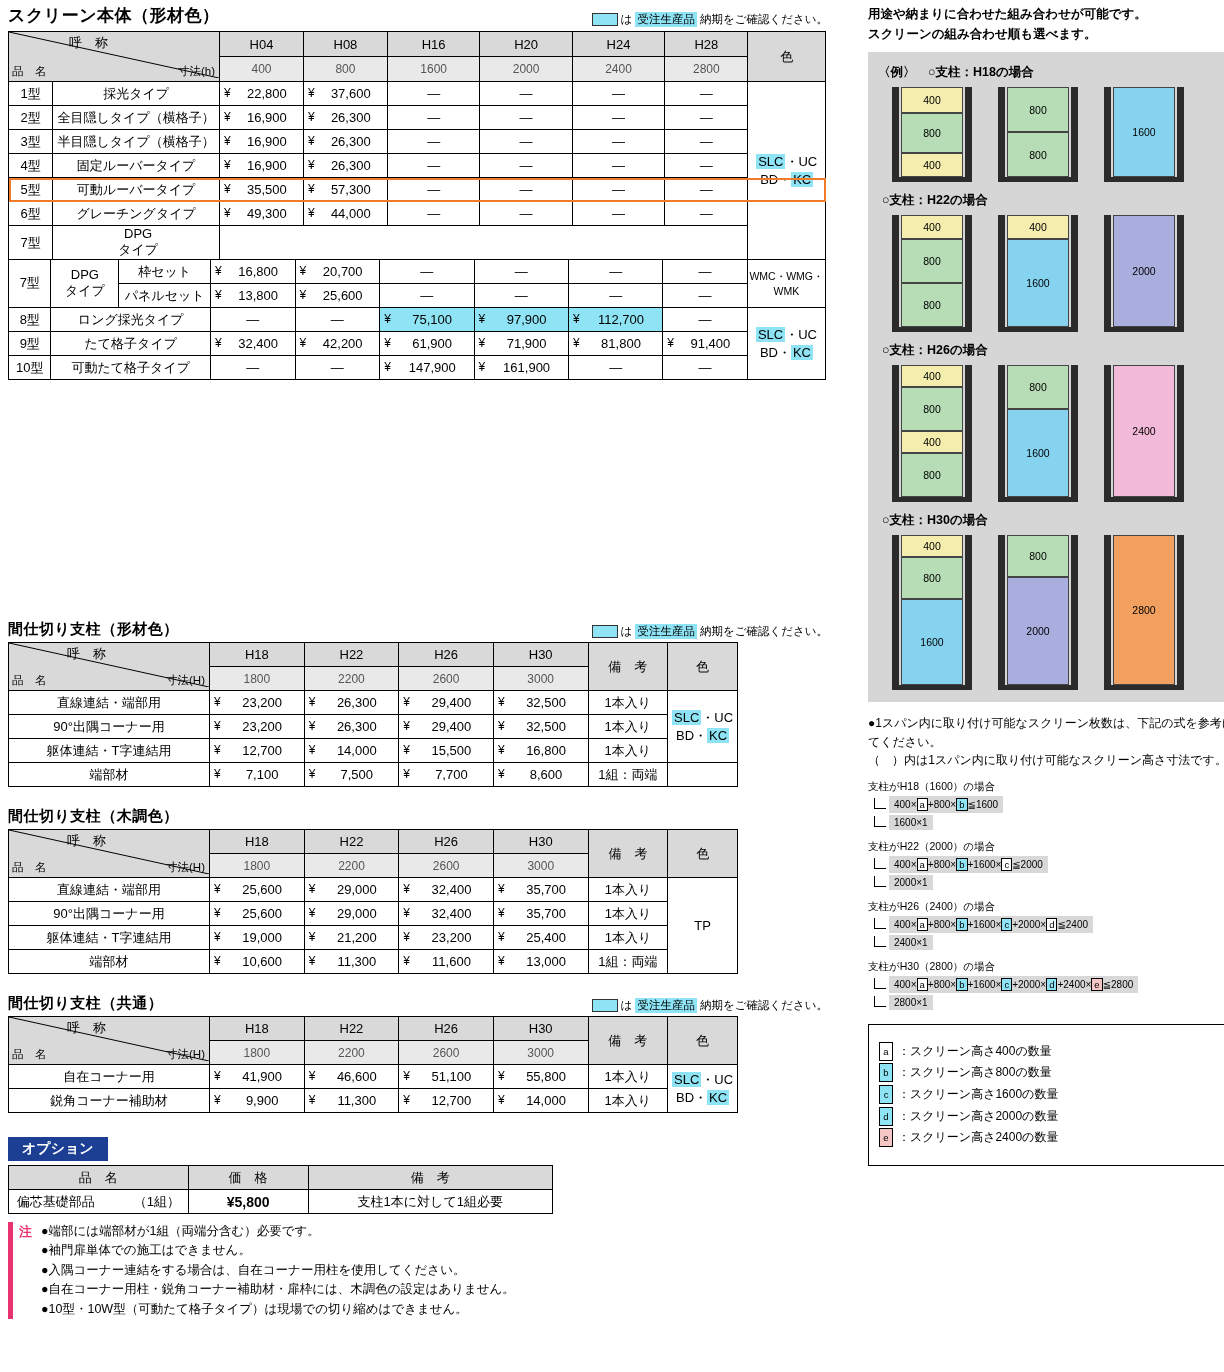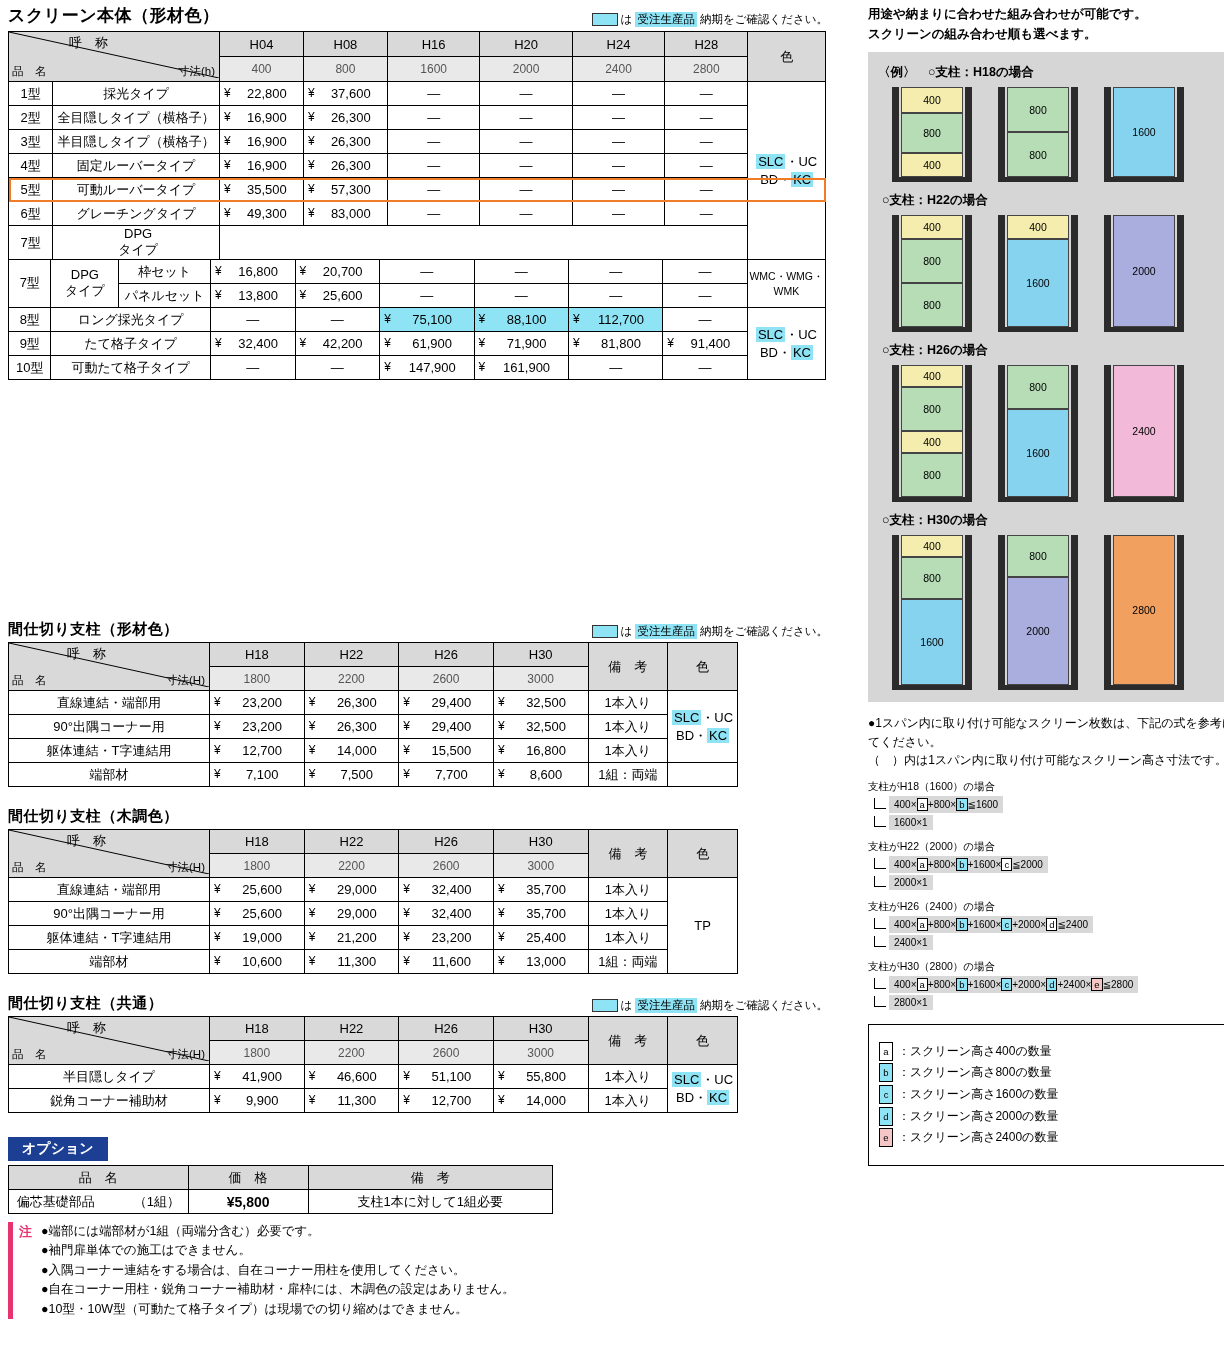--- a/index.html
+++ b/index.html
@@ -166,21 +166,21 @@
       <td class="yen"><span class="y">¥</span><span>57,300</span></td>
       <td>—</td>
           <td>—</td>
           <td>—</td>
           <td>—</td>
     </tr>
     <tr>
           <td>6型</td>
           <td class="nm">グレーチングタイプ</td>
       <td class="yen"><span class="y">¥</span><span>49,300</span></td>
-      <td class="yen"><span class="y">¥</span><span>83,000</span></td>
+      <td class="yen"><span class="y">¥</span><span>44,000</span></td>
       <td>—</td>
           <td>—</td>
           <td>—</td>
           <td>—</td>
     </tr>
 
     <tr>
       <td rowspan="2">
             <div>7型</div>
           </td>
@@ -214,21 +214,21 @@
           <td>—</td>
           <td>—</td>
     </tr>
 
     <tr>
       <td>8型</td>
       <td class="nm" colspan="2">ロング採光タイプ</td>
       <td>—</td>
       <td>—</td>
       <td class="yen cy"><span class="y">¥</span><span>75,100</span></td>
-      <td class="yen cy"><span class="y">¥</span><span>88,100</span></td>
+      <td class="yen cy"><span class="y">¥</span><span>97,900</span></td>
       <td class="yen cy"><span class="y">¥</span><span>112,700</span></td>
       <td>—</td>
       <td class="colcell" rowspan="3">
         <div><span class="hl-cy">SLC</span>・UC</div>
             <div>BD・<span class="hl-cy">KC</span></div>
       </td>
     </tr>
     <tr>
       <td>9型</td>
       <td class="nm" colspan="2">たて格子タイプ</td>
@@ -422,21 +422,21 @@
       <td class="hdr" rowspan="2" style="width:80px;">備　考</td>
       <td class="hdr" rowspan="2" style="width:70px;">色</td>
     </tr>
     <tr>
       <td class="hdr2">1800</td>
       <td class="hdr2">2200</td>
       <td class="hdr2">2600</td>
       <td class="hdr2">3000</td>
     </tr>
     <tr>
-      <td class="nm">半目隠しタイプ</td>
+      <td class="nm">自在コーナー用</td>
       <td class="yen"><span class="y">¥</span><span>41,900</span></td>
       <td class="yen"><span class="y">¥</span><span>46,600</span></td>
       <td class="yen"><span class="y">¥</span><span>51,100</span></td>
       <td class="yen"><span class="y">¥</span><span>55,800</span></td>
       <td class="small">1本入り</td>
       <td class="colcell" rowspan="2">
             <div><span class="hl-cy">SLC</span>・UC</div>
             <div>BD・<span class="hl-cy">KC</span></div>
           </td>
     </tr>

